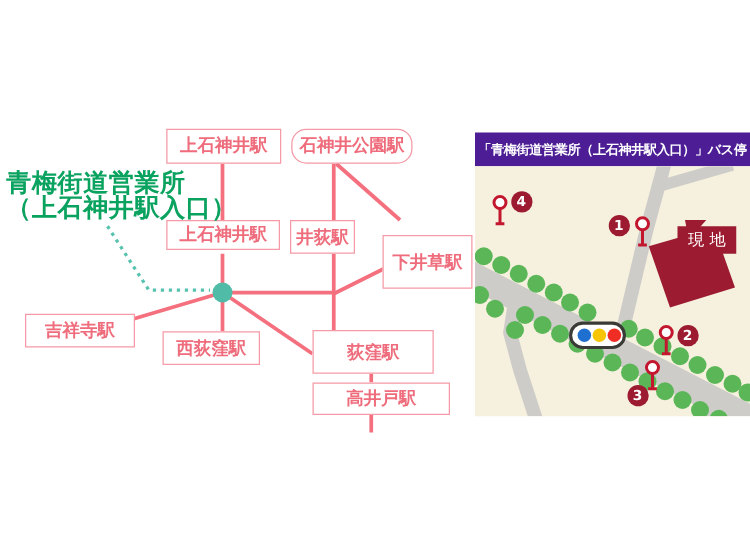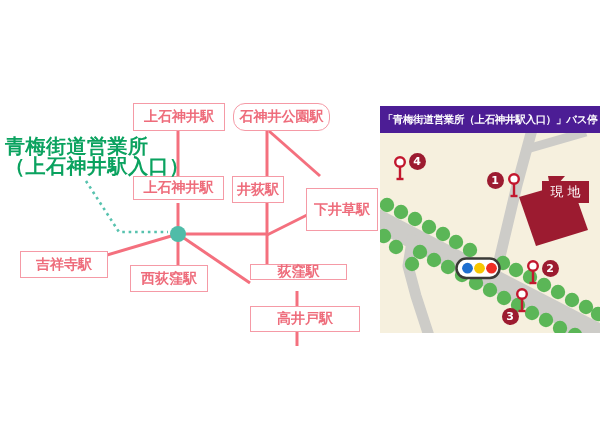--- a/index.html
+++ b/index.html
@@ -81,21 +81,21 @@
     </div>
   <div class="station-box" style="left:306px;top:176px;width:72px;height:43px;margin-top:12px;">
       <span>下井草駅</span>
     </div>
   <div class="station-box" style="left:20px;top:251px;width:88px;height:27px;">
       <span>吉祥寺駅</span>
     </div>
   <div class="station-box" style="left:130px;top:265px;width:78px;height:27px;">
       <span>西荻窪駅</span>
     </div>
-  <div class="station-box" style="left:250px;top:264px;width:97px;height:16px;">
+  <div class="station-box" style="left:250px;top:264px;width:97px;height:35px;">
       <span>荻窪駅</span>
     </div>
   <div class="station-box" style="left:250px;top:306px;width:110px;height:26px;">
       <span>高井戸駅</span>
     </div>
 
   <div id="office-title">
     <div>青梅街道営業所</div>
     <div>（上石神井駅入口）</div>
   </div>

